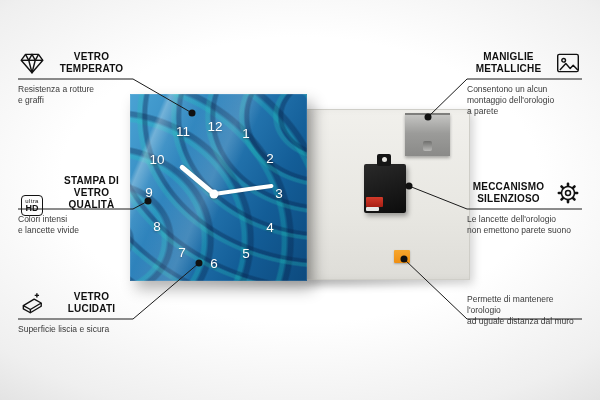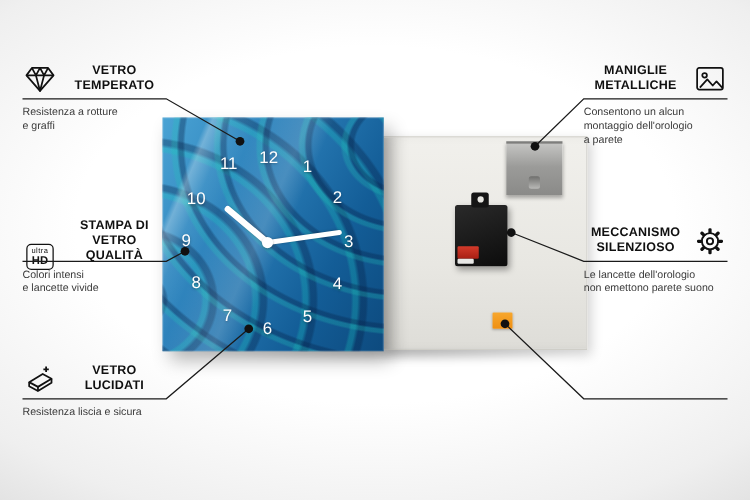--- a/index.html
+++ b/index.html
@@ -193,21 +193,21 @@
             <path d="M4 14.5 L14 8.5 L20.5 12 L10.5 18 z"></path>
             <path d="M10.5 18 v3 L20.5 15 v-3"></path>
             <path d="M4 14.5 v3 L10.5 21"></path>
             <path d="M16.5 3 v4 M14.5 5 h4"></path>
           </g>
         </svg>
       </span>
       <div class="titles">VETRO
 LUCIDATI</div>
     </div>
-    <div class="desc">Resistenza liscia e sicura</div>
+    <div class="desc">Superficie liscia e sicura</div>
   </div>
 
   <div class="callout right" id="co-maniglie">
     <div class="head">
       <span class="icon-box">
         <svg class="ic" width="26" height="26" viewBox="0 0 24 24">
           <g stroke="#111" fill="none" stroke-width="1.3" stroke-linejoin="round">
             <rect x="2.5" y="4" width="19" height="16" rx="1.5"></rect>
             <circle cx="8" cy="9.5" r="1.7"></circle>
             <path d="M4.5 18.5 L10 12.5 L14 17 L16.8 14 L21 18.5"></path>
@@ -243,15 +243,17 @@
         </svg>
       </span>
       <div class="titles">MECCANISMO
 SILENZIOSO</div>
     </div>
     <div class="desc">Le lancette dell'orologio
 non emettono parete suono</div>
   </div>
 
   <div class="callout right" id="co-distanziatore">
+    <div class="desc">Permette di mantenere l'orologio
+ad uguale distanza dal muro</div>
   </div>
 
 </div>
 
 </body></html>

